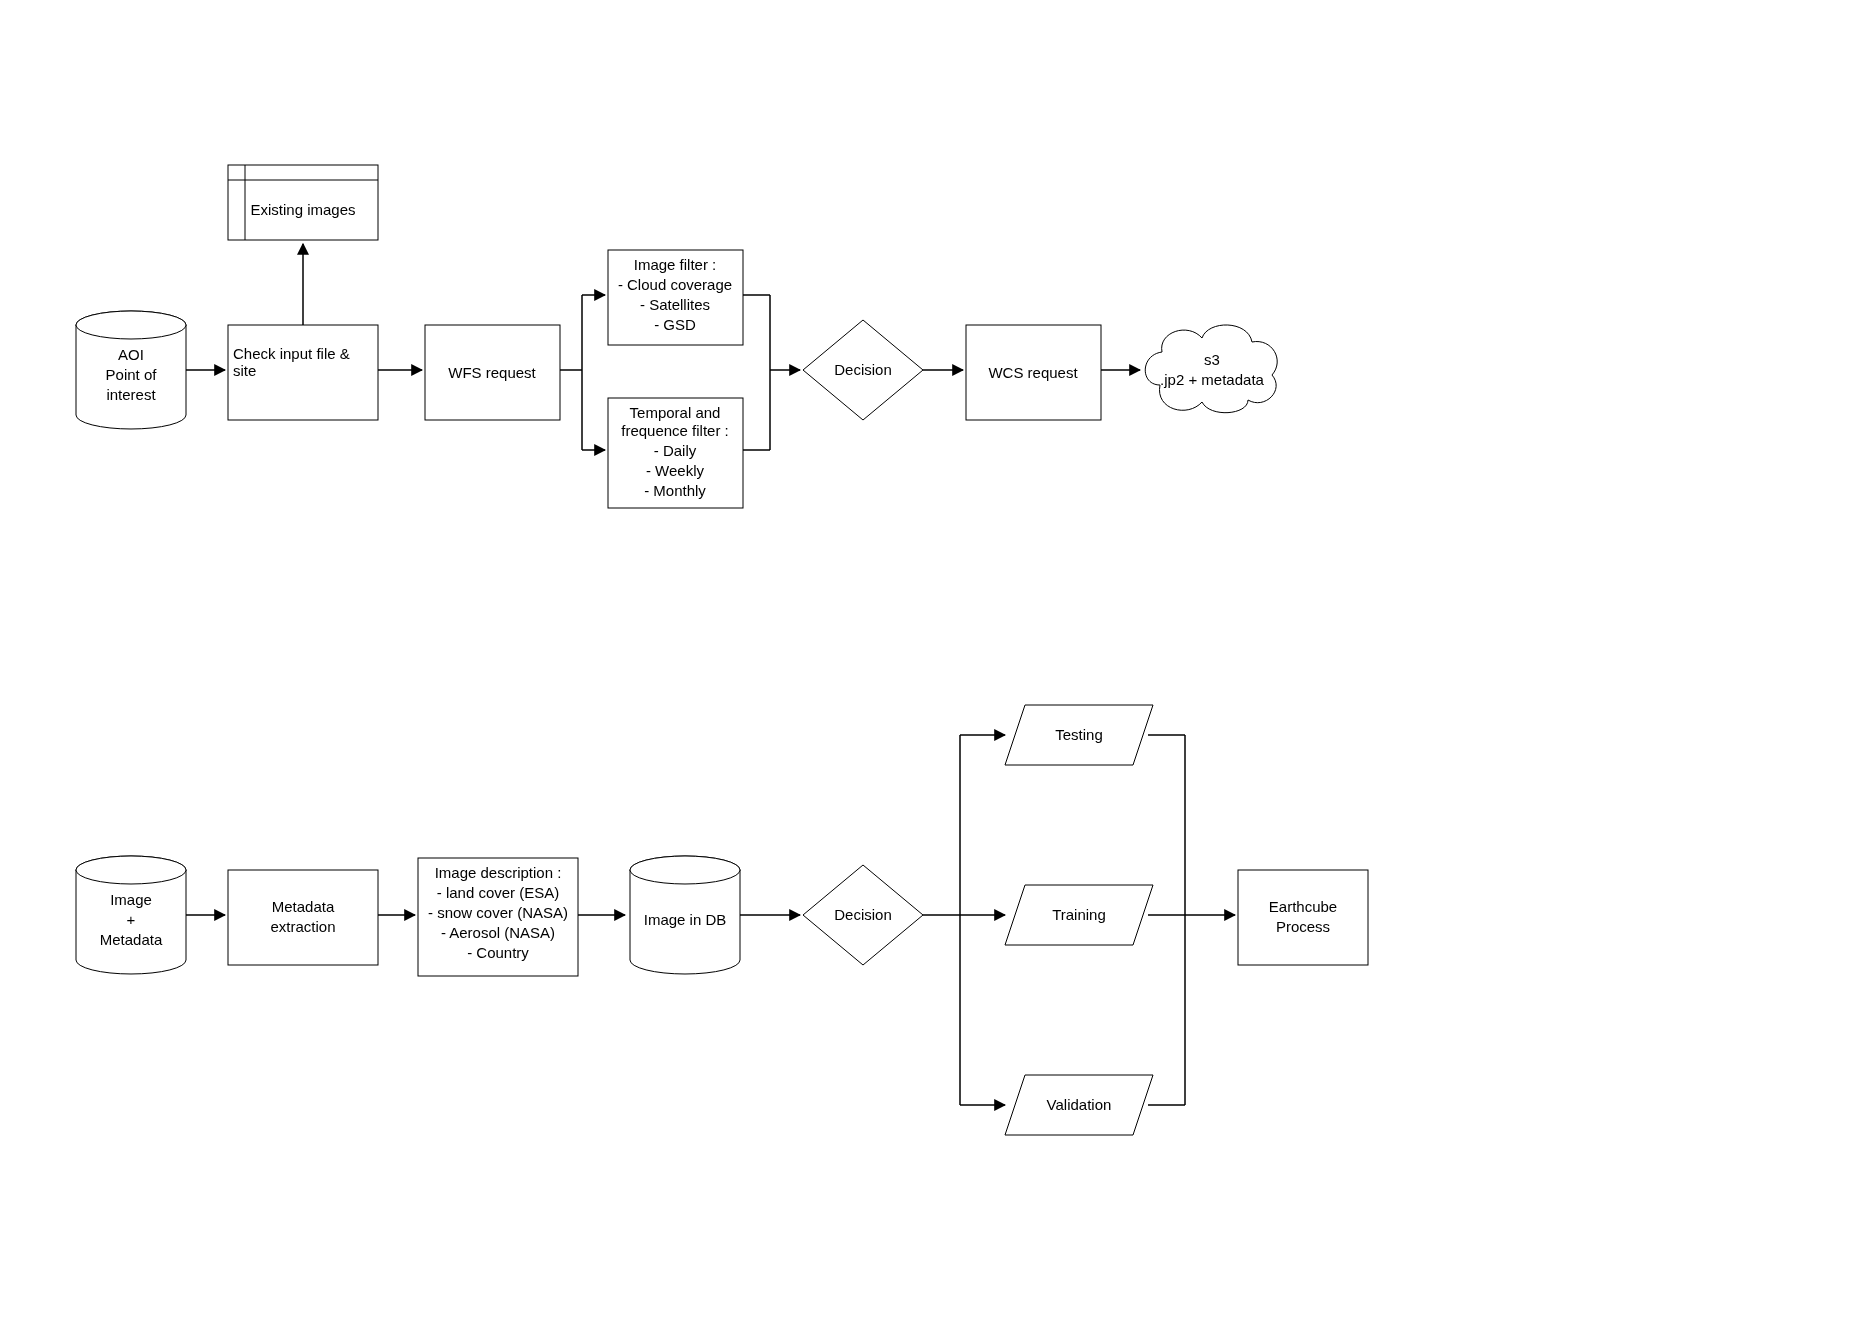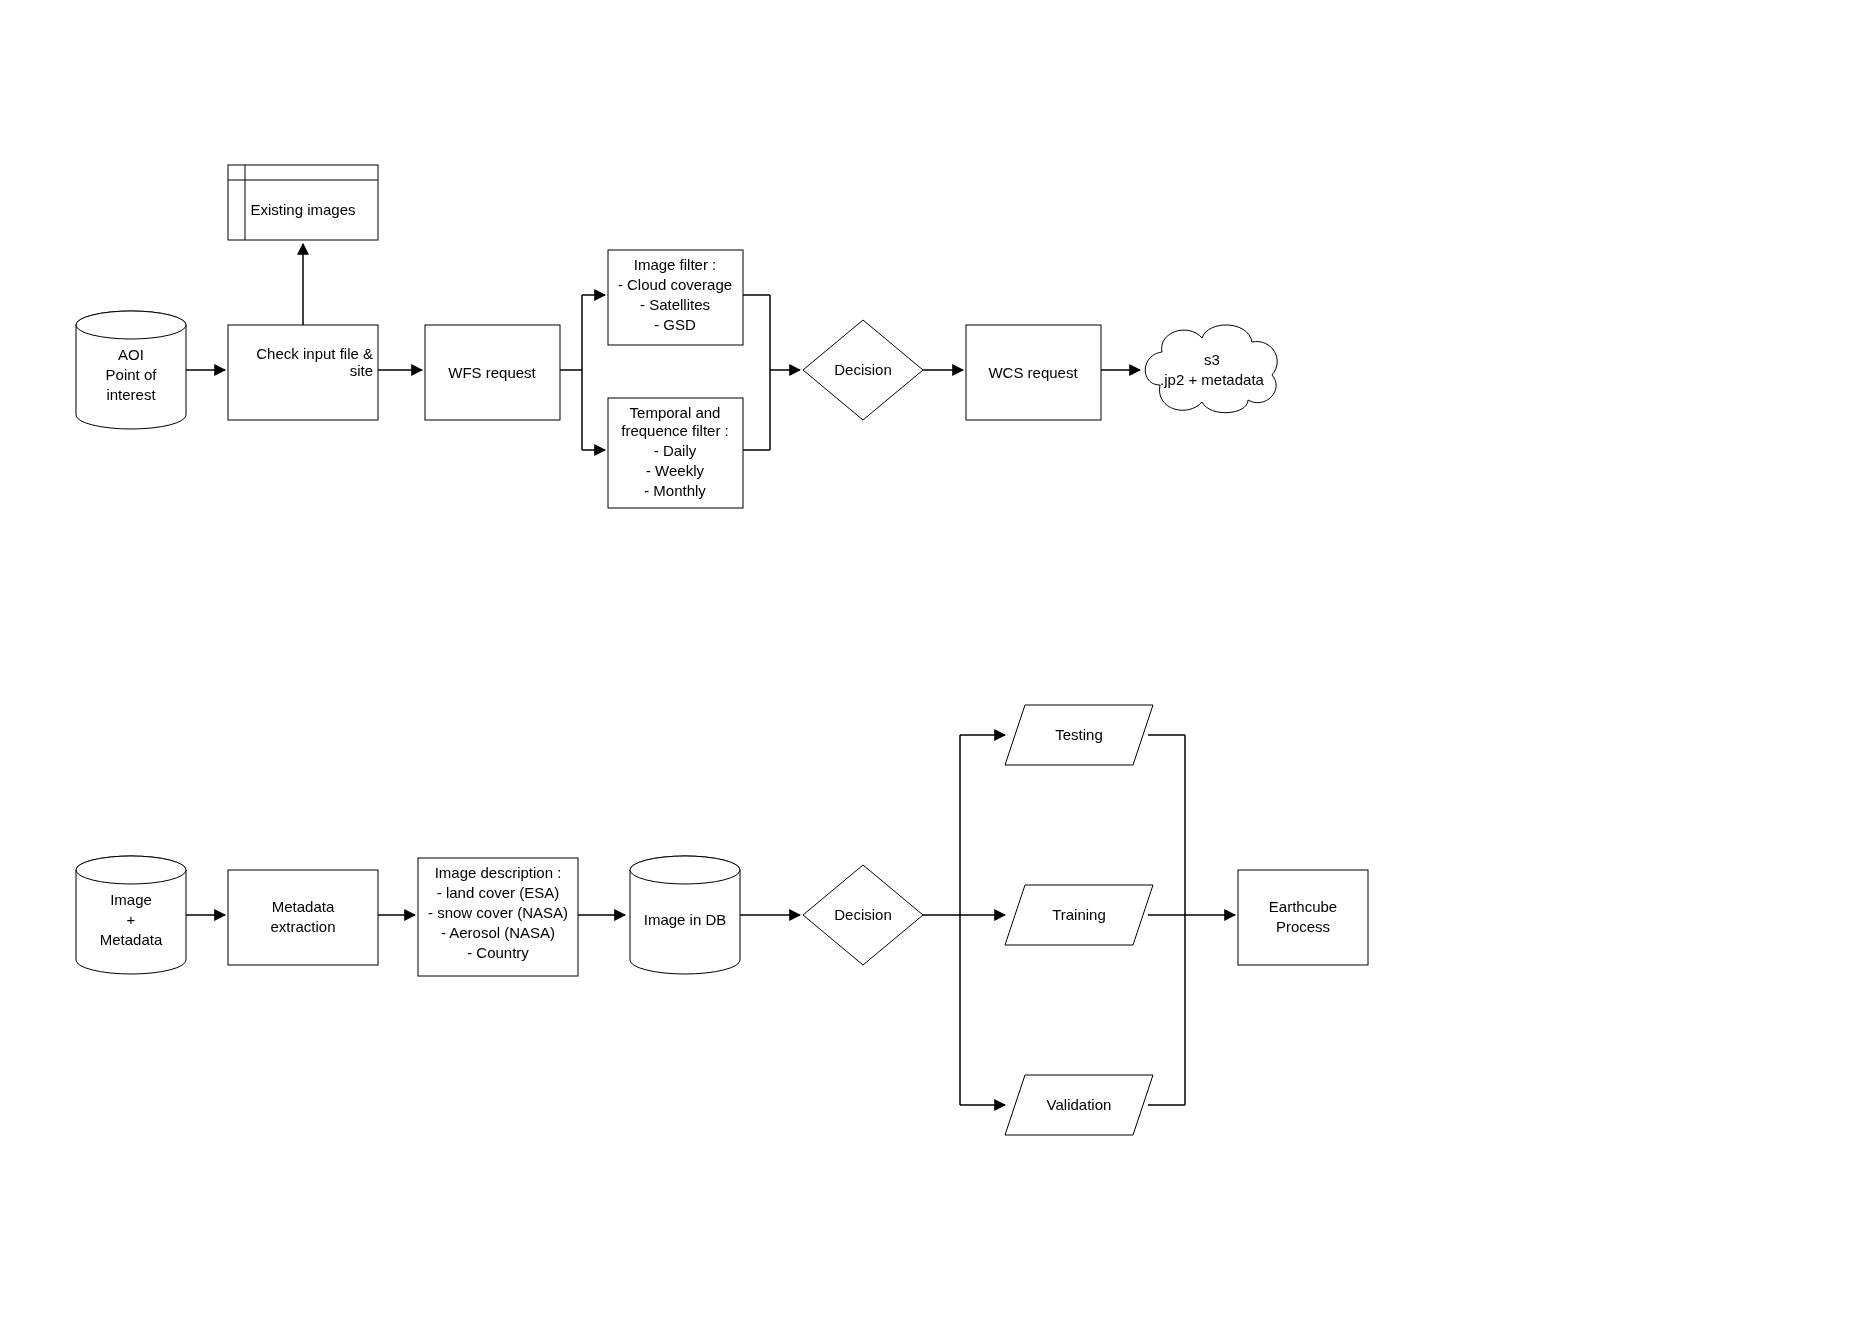--- a/index.html
+++ b/index.html
@@ -36,21 +36,21 @@
     <text class="label" x="131" y="360" text-anchor="middle">AOI</text>
     <text class="label" x="131" y="380" text-anchor="middle">Point of</text>
     <text class="label" x="131" y="400" text-anchor="middle">interest</text>
   </g>
 
   <line x1="186" y1="370" x2="225" y2="370" stroke="#000" stroke-width="1.5" marker-end="url(#arrow)"></line>
 
   <g>
     <rect x="228" y="325" width="150" height="95" fill="#fff" stroke="#000"></rect>
     <foreignObject x="233" y="345" width="140" height="60">
-      <div xmlns="http://www.w3.org/1999/xhtml" style="font:15px Arial;text-align:right;">Check input file &amp; site</div>
+      <div xmlns="http://www.w3.org/1999/xhtml" style="font:15px Arial;text-align:left;">Check input file &amp; site</div>
     </foreignObject>
   </g>
 
   <line x1="303" y1="325" x2="303" y2="244" stroke="#000" stroke-width="1.5" marker-end="url(#arrow)"></line>
 
   <g>
     <rect x="228" y="165" width="150" height="75" fill="#fff" stroke="#000"></rect>
     <line x1="228" y1="180" x2="378" y2="180" stroke="#000"></line>
     <line x1="245" y1="165" x2="245" y2="240" stroke="#000"></line>
     <text class="label" x="303" y="215" text-anchor="middle">Existing images</text>

